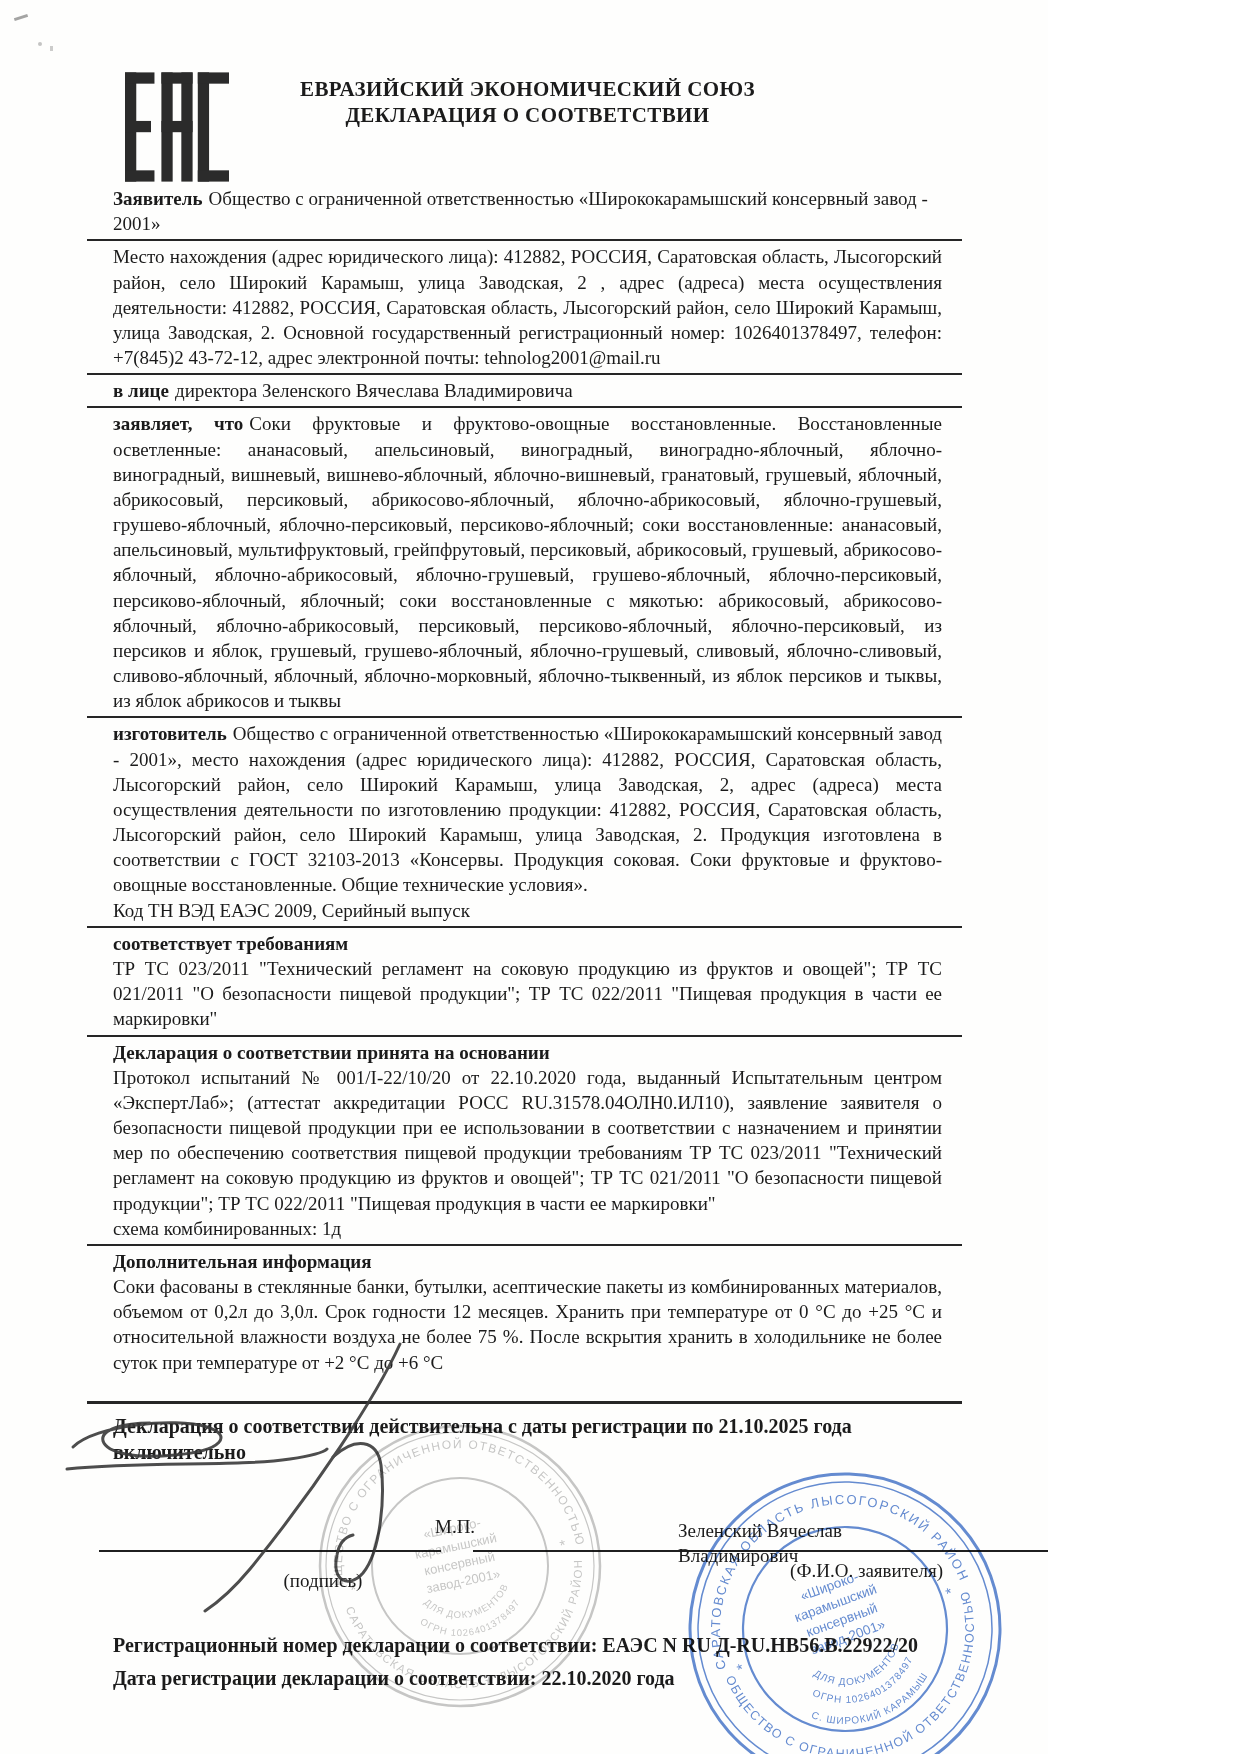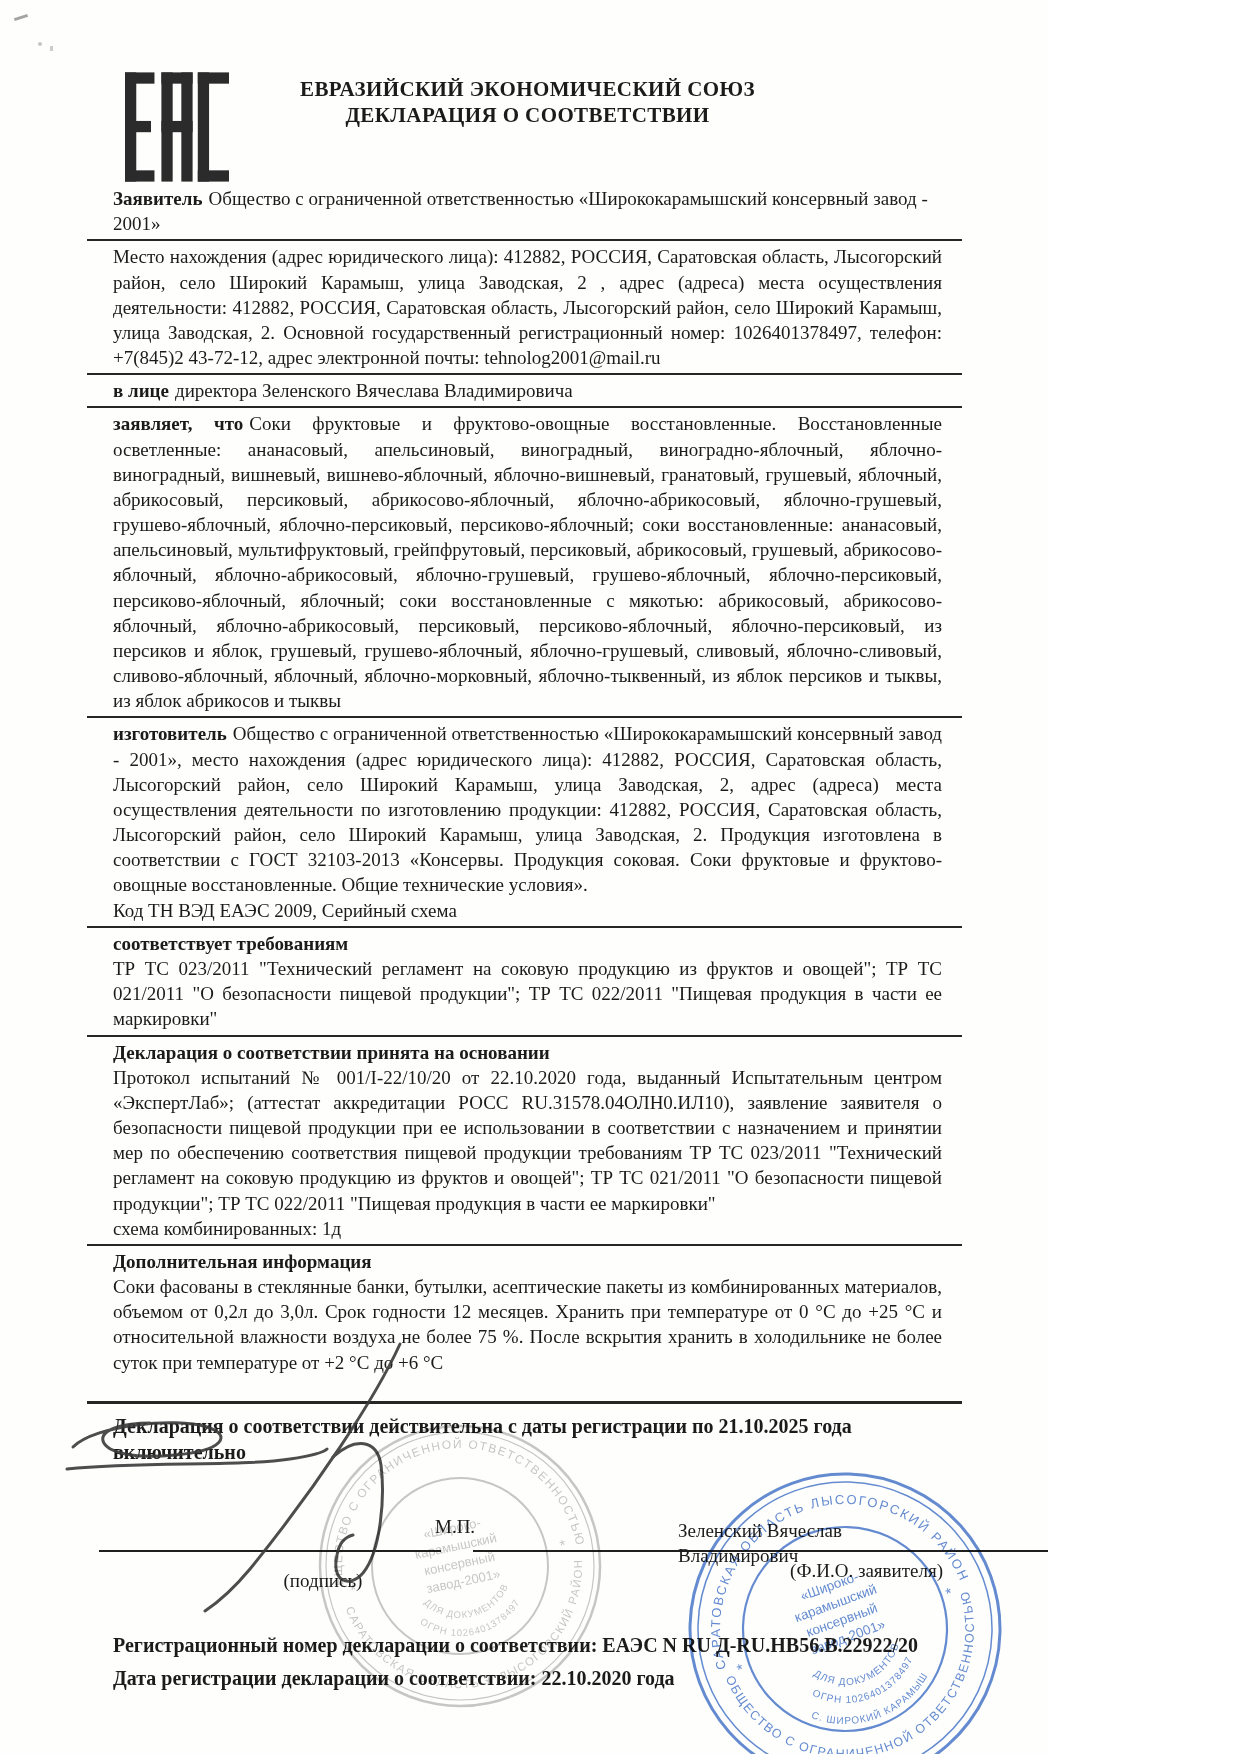--- a/index.html
+++ b/index.html
@@ -79,21 +79,21 @@
     <p class="para just"><span>Место нахождения (адрес юридического лица): 412882, РОССИЯ, Саратовская область, Лысогорский район, село Широкий Карамыш, улица Заводская, 2 , адрес (адреса) места осуществления деятельности: 412882, РОССИЯ, Саратовская область, Лысогорский район, село Широкий Карамыш, улица Заводская, 2. Основной государственный регистрационный номер: 1026401378497, телефон: +7(845)2 43-72-12, адрес электронной почты: tehnolog2001@mail.ru</span></p>
     <div class="rule"></div>
 
     <p class="para"><b class="lead">в лице</b><span>директора Зеленского Вячеслава Владимировича</span></p>
     <div class="rule"></div>
 
     <p class="para just"><b class="lead">заявляет, что</b><span>Соки фруктовые и фруктово-овощные восстановленные. Восстановленные осветленные: ананасовый, апельсиновый, виноградный, виноградно-яблочный, яблочно-виноградный, вишневый, вишнево-яблочный, яблочно-вишневый, гранатовый, грушевый, яблочный, абрикосовый, персиковый, абрикосово-яблочный, яблочно-абрикосовый, яблочно-грушевый, грушево-яблочный, яблочно-персиковый, персиково-яблочный; соки восстановленные: ананасовый, апельсиновый, мультифруктовый, грейпфрутовый, персиковый, абрикосовый, грушевый, абрикосово-яблочный, яблочно-абрикосовый, яблочно-грушевый, грушево-яблочный, яблочно-персиковый, персиково-яблочный, яблочный; соки восстановленные с мякотью: абрикосовый, абрикосово-яблочный, яблочно-абрикосовый, персиковый, персиково-яблочный, яблочно-персиковый, из персиков и яблок, грушевый, грушево-яблочный, яблочно-грушевый, сливовый, яблочно-сливовый, сливово-яблочный, яблочный, яблочно-морковный, яблочно-тыквенный, из яблок персиков и тыквы, из яблок абрикосов и тыквы</span></p>
     <div class="rule"></div>
 
     <p class="para just"><b class="lead">изготовитель</b><span>Общество с ограниченной ответственностью «Ширококарамышский консервный завод - 2001», место нахождения (адрес юридического лица): 412882, РОССИЯ, Саратовская область, Лысогорский район, село Широкий Карамыш, улица Заводская, 2, адрес (адреса) места осуществления деятельности по изготовлению продукции: 412882, РОССИЯ, Саратовская область, Лысогорский район, село Широкий Карамыш, улица Заводская, 2. Продукция изготовлена в соответствии с ГОСТ 32103-2013 «Консервы. Продукция соковая. Соки фруктовые и фруктово-овощные восстановленные. Общие технические условия».</span></p>
-    <p class="para">Код ТН ВЭД ЕАЭС 2009, Серийный схема</p>
+    <p class="para">Код ТН ВЭД ЕАЭС 2009, Серийный выпуск</p>
     <div class="rule"></div>
 
     <p class="hd">соответствует требованиям</p>
     <p class="para just">ТР ТС 023/2011 "Технический регламент на соковую продукцию из фруктов и овощей"; ТР ТС 021/2011 "О безопасности пищевой продукции"; ТР ТС 022/2011 "Пищевая продукция в части ее маркировки"</p>
     <div class="rule"></div>
 
     <p class="hd">Декларация о соответствии принята на основании</p>
     <p class="para just">Протокол испытаний № 001/I-22/10/20 от 22.10.2020 года, выданный Испытательным центром «ЭкспертЛаб»; (аттестат аккредитации РОСС RU.31578.04ОЛН0.ИЛ10), заявление заявителя о безопасности пищевой продукции при ее использовании в соответствии с назначением и принятии мер по обеспечению соответствия пищевой продукции требованиям ТР ТС 023/2011 "Технический регламент на соковую продукцию из фруктов и овощей"; ТР ТС 021/2011 "О безопасности пищевой продукции"; ТР ТС 022/2011 "Пищевая продукция в части ее маркировки"</p>
     <p class="para">схема комбинированных: 1д</p>
     <div class="rule"></div>

